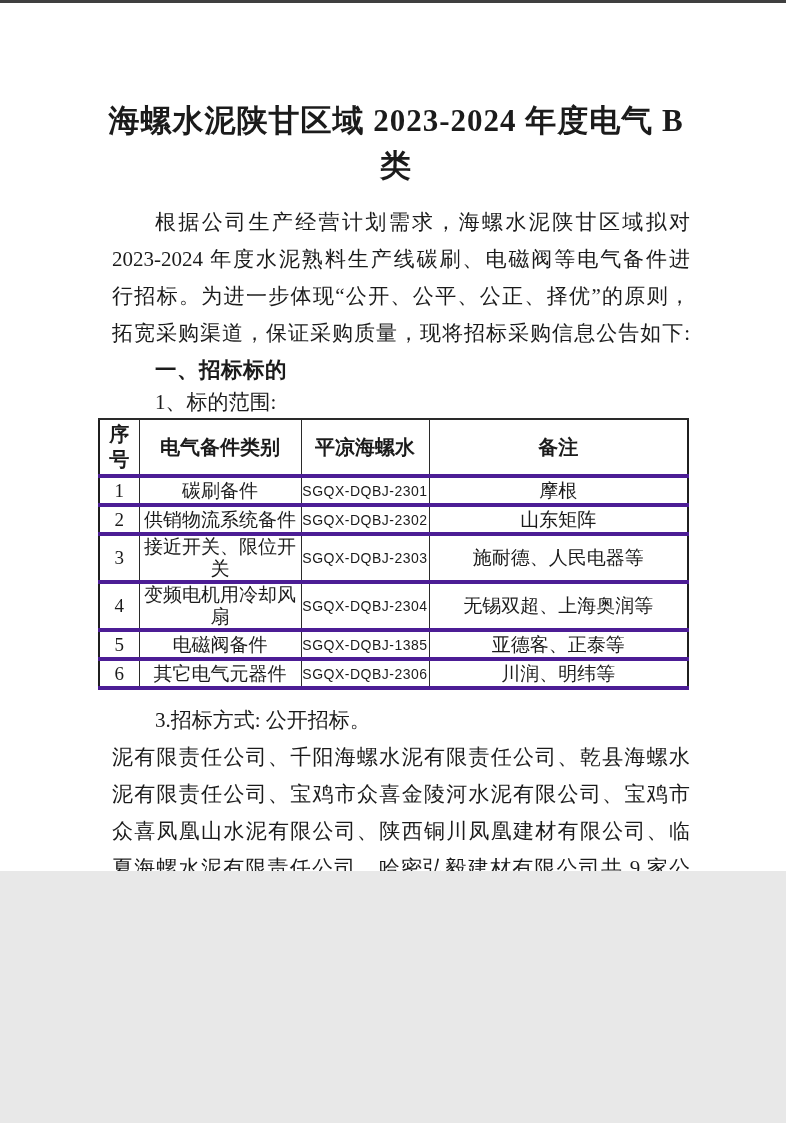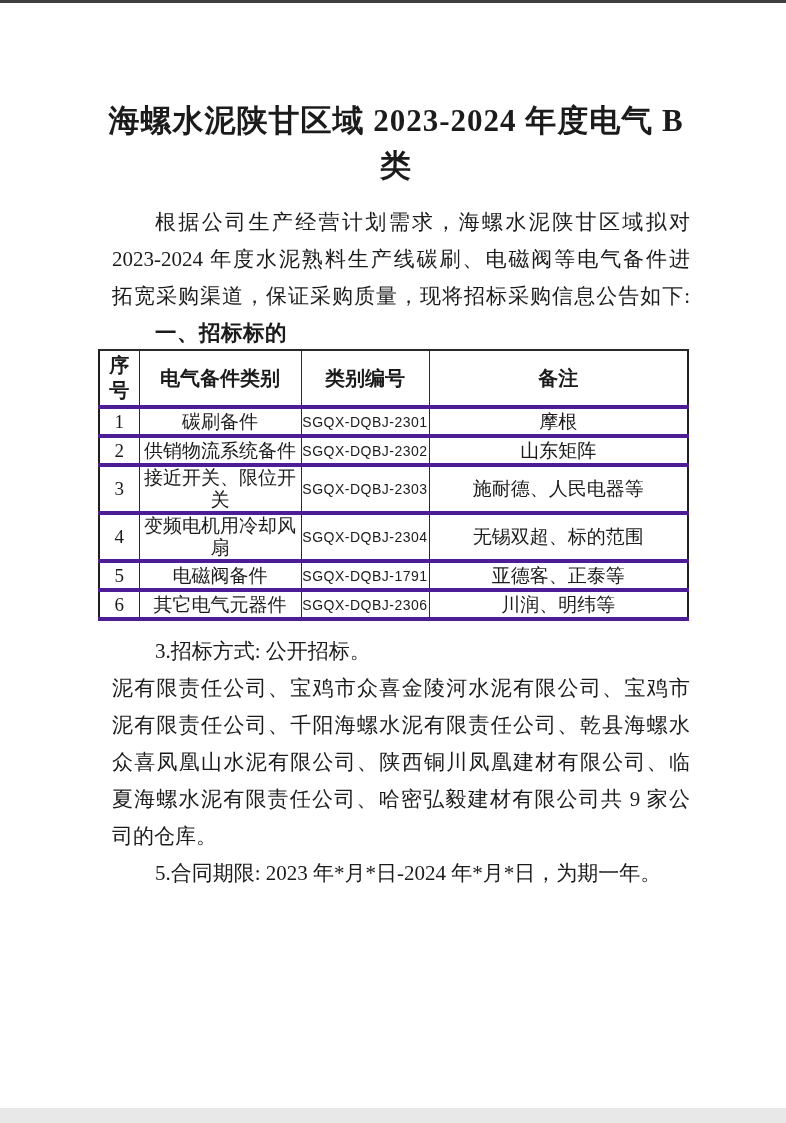--- a/index.html
+++ b/index.html
@@ -1,20 +1,20 @@
 <!DOCTYPE html>
 <html><head>
 <meta charset="utf-8">
 <style>
   * { margin: 0; padding: 0; box-sizing: border-box; }
   html, body { background: #e8e8e8; }
   .page {
     position: relative;
     width: 786px;
-    height: 1108px;
+    height: 871px;
     margin: 0 auto;
     background: #ffffff;
     color: #1b1b1b;
     font-family: "Liberation Serif", "DejaVu Serif", serif;
     overflow: hidden;
   }
   .scan-top-line {
     position: absolute;
     top: 0; left: 0;
     width: 100%; height: 3px;
@@ -93,38 +93,40 @@
 
   <div class="content">
 
     <div class="doc-title">
       <div>海螺水泥陕甘区域 2023-2024 年度电气 B 类</div>
     </div>
 
     <div class="para">
         <div class="line just ind">根据公司生产经营计划需求，海螺水泥陕甘区域拟对</div>
         <div class="line just">2023-2024 年度水泥熟料生产线碳刷、电磁阀等电气备件进</div>
+        <div class="line just">行招标。为进一步体现“公开、公平、公正、择优”的原则，</div>
         <div class="line just">拓宽采购渠道，保证采购质量，现将招标采购信息公告如下:</div>
       </div>
 
     <div class="sec-heading">一、招标标的</div>
 
+    <div class="sub-label">1、标的范围:</div>
 
     <table class="spec">
       <colgroup>
         <col style="width:40px">
         <col style="width:162px">
         <col style="width:128px">
         <col style="width:259px">
       </colgroup>
       <thead>
         <tr>
             <th class="c0">序号</th>
             <th class="c1">电气备件类别</th>
-            <th class="c2">类别编号</th>
+            <th class="c2">平凉海螺水</th>
             <th class="c3">备注</th>
           </tr>
       </thead>
       <tbody>
           <tr>
             <td class="c0">1</td>
             <td class="c1">碳刷备件</td>
             <td class="c2">SGQX-DQBJ-2301</td>
             <td class="c3">摩根</td>
           </tr>
@@ -137,41 +139,41 @@
           <tr>
             <td class="c0">3</td>
             <td class="c1">接近开关、限位开关</td>
             <td class="c2">SGQX-DQBJ-2303</td>
             <td class="c3">施耐德、人民电器等</td>
           </tr>
           <tr>
             <td class="c0">4</td>
             <td class="c1">变频电机用冷却风扇</td>
             <td class="c2">SGQX-DQBJ-2304</td>
-            <td class="c3">无锡双超、标的范围</td>
+            <td class="c3">无锡双超、上海奥润等</td>
           </tr>
           <tr>
             <td class="c0">5</td>
             <td class="c1">电磁阀备件</td>
-            <td class="c2">SGQX-DQBJ-1791</td>
+            <td class="c2">SGQX-DQBJ-1385</td>
             <td class="c3">亚德客、正泰等</td>
           </tr>
           <tr>
             <td class="c0">6</td>
             <td class="c1">其它电气元器件</td>
             <td class="c2">SGQX-DQBJ-2306</td>
             <td class="c3">川润、明纬等</td>
           </tr>
         </tbody>
     </table>
 
     <div class="body-items">
         <div class="line ind">3.招标方式: 公开招标。</div>
+        <div class="line just">泥有限责任公司、千阳海螺水泥有限责任公司、乾县海螺水</div>
         <div class="line just">泥有限责任公司、宝鸡市众喜金陵河水泥有限公司、宝鸡市</div>
-        <div class="line just">泥有限责任公司、千阳海螺水泥有限责任公司、乾县海螺水</div>
         <div class="line just">众喜凤凰山水泥有限公司、陕西铜川凤凰建材有限公司、临</div>
         <div class="line just">夏海螺水泥有限责任公司、哈密弘毅建材有限公司共 9 家公</div>
         <div class="line">司的仓库。</div>
         <div class="line ind">5.合同期限: 2023 年*月*日-2024 年*月*日，为期一年。</div>
       </div>
 
   </div>
 </div>
 
 </body></html>

